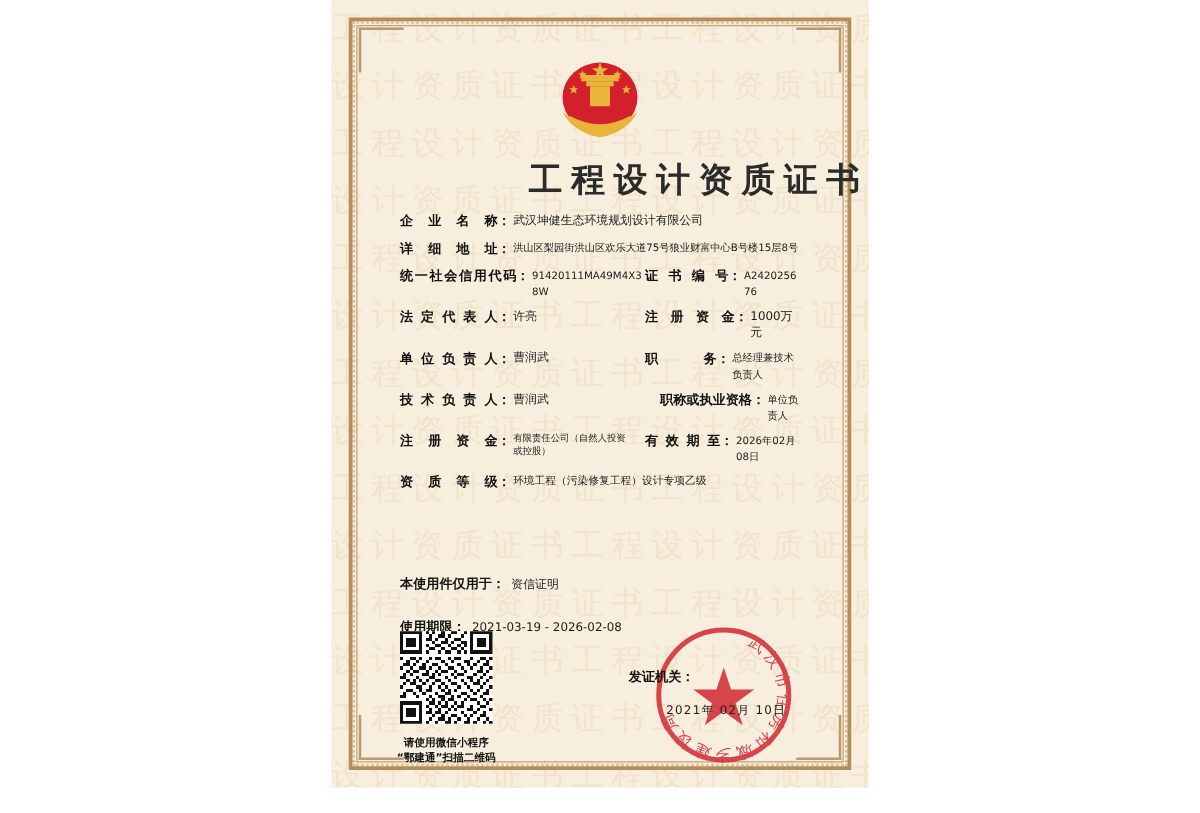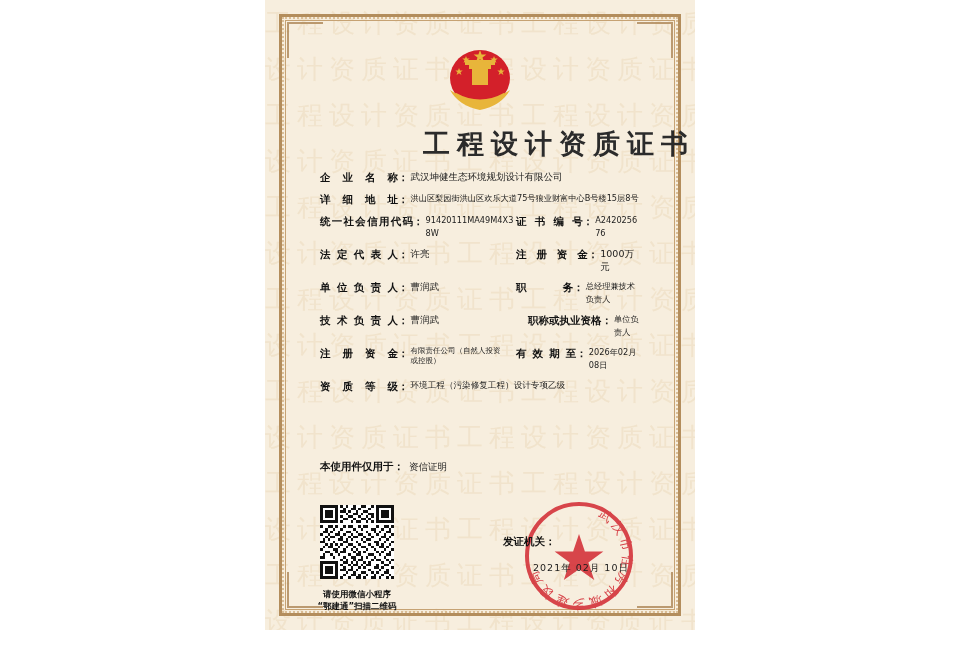--- a/index.html
+++ b/index.html
@@ -353,20 +353,24 @@
         </div>
       </div>
 
     </div>
 
     <div id="usage">
       <span class="u-lbl">本使用件仅用于</span><span class="u-lbl">：</span>
       <span class="u-val">资信证明</span>
     </div>
 
+    <div id="period">
+      <span class="p-lbl">使用期限</span><span class="p-lbl">：</span>
+      <span class="p-val">2021-03-19 - 2026-02-08</span>
+    </div>
 
     <div id="qr-wrap">
       <svg id="qr" viewBox="0 0 29 29" shape-rendering="crispEdges">
         <rect width="29" height="29" fill="#fff"></rect>
         <g fill="#111">
           <rect x="0" y="0" width="7" height="7"></rect>
             <rect x="1" y="1" width="5" height="5" fill="#fff"></rect>
             <rect x="2" y="2" width="3" height="3"></rect>
           <rect x="22" y="0" width="7" height="7"></rect>
             <rect x="23" y="1" width="5" height="5" fill="#fff"></rect>

